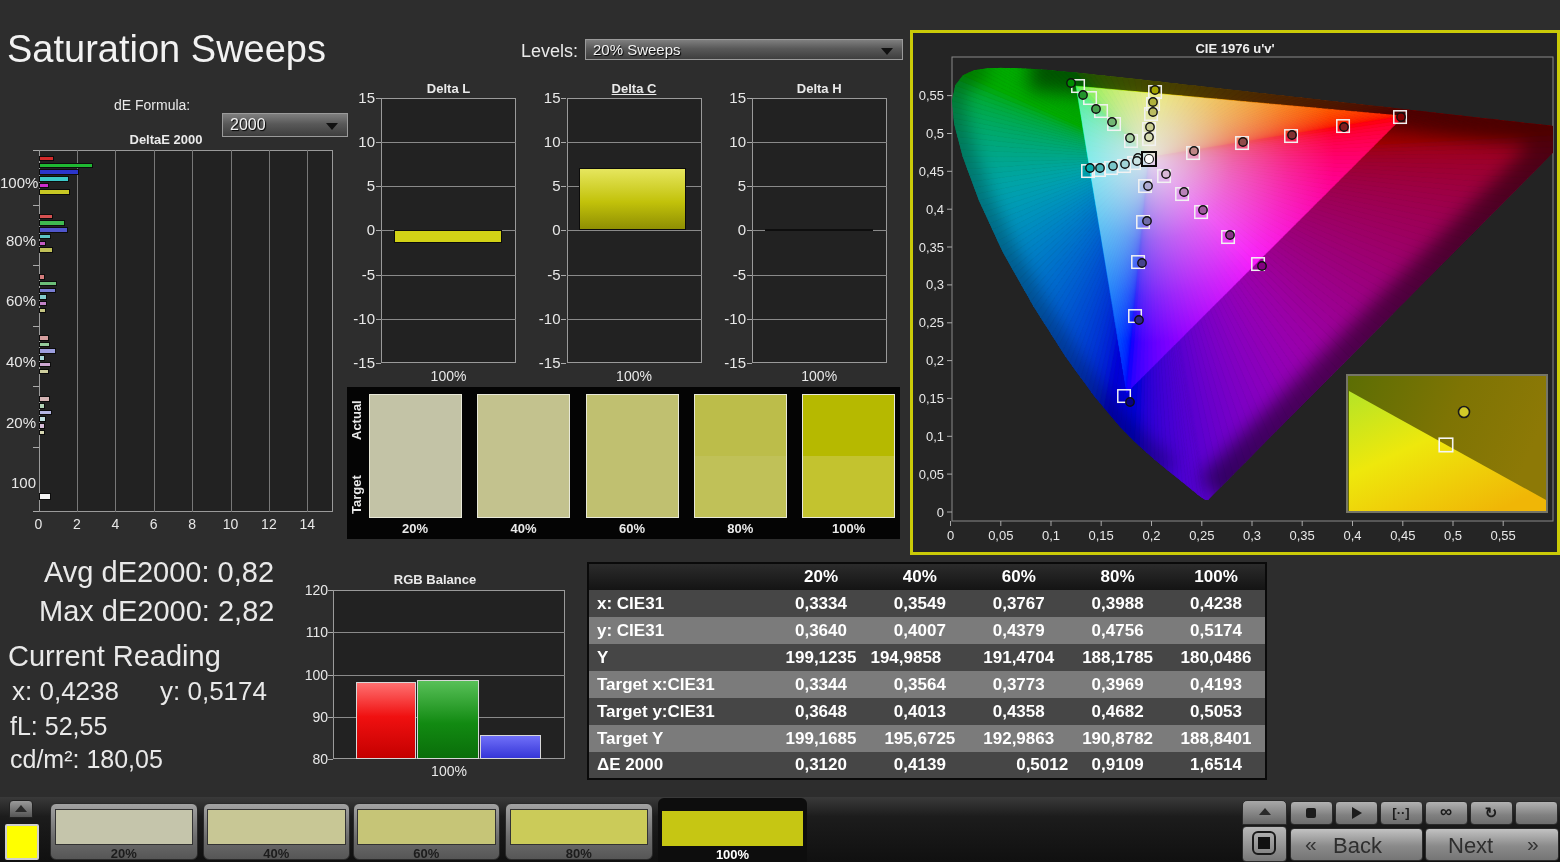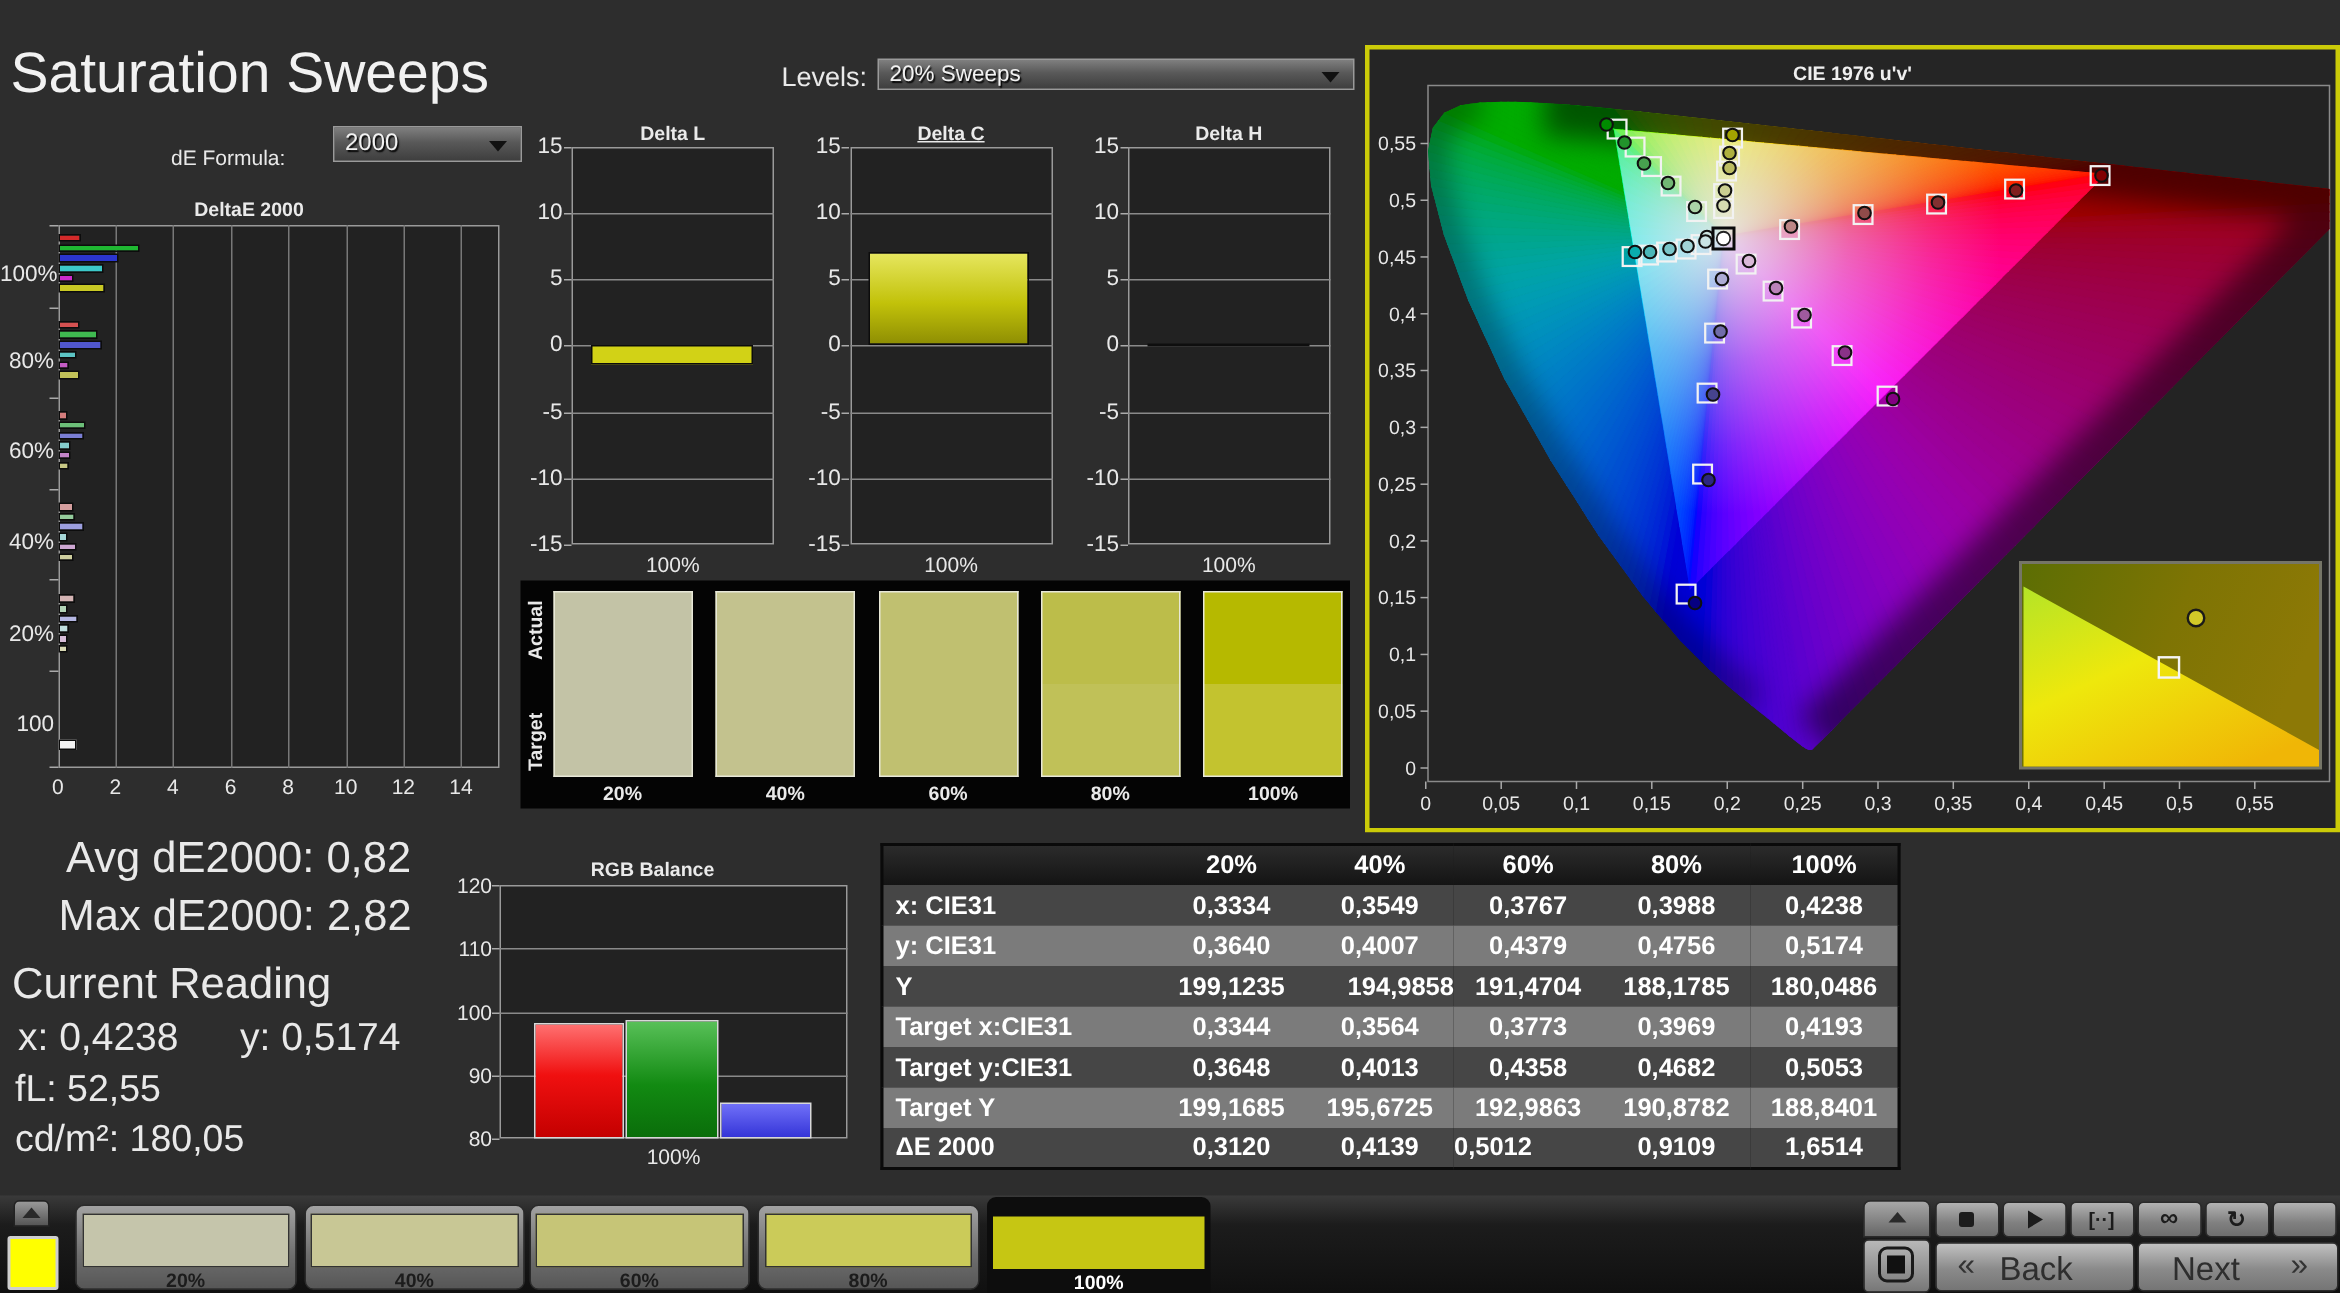--- a/index.html
+++ b/index.html
@@ -13,21 +13,21 @@
 .plot{position:absolute;background:#222222;border:1px solid #8f8f8f;}
 .gl{position:absolute;background:#787878;}
 .albl{position:absolute;color:#e8e8e8;font-size:14px;white-space:nowrap;}
 .ctitle{position:absolute;color:#eaeaea;font-size:13px;font-weight:bold;white-space:nowrap;text-align:center;}
 .bar{position:absolute;border:1px solid #0c0c0c;}
 </style></head>
 <body>
 
 <div class="t" style="left:7px;top:28px;font-size:38px;color:#f2f2f2;">Saturation Sweeps</div>
 <div class="t" style="left:114px;top:97px;font-size:14px;">dE Formula:</div>
-<div class="drop" style="left:222px;top:84px;width:126px;height:24px;font-size:16px;line-height:22px;padding-left:7px;">2000<span class="arr"></span></div>
+<div class="drop" style="left:222px;top:113px;width:126px;height:24px;font-size:16px;line-height:22px;padding-left:7px;">2000<span class="arr"></span></div>
 <div class="t" style="left:521px;top:41px;font-size:18px;">Levels:</div>
 <div class="drop" style="left:585px;top:39px;width:318px;height:21px;font-size:15px;line-height:19px;padding-left:7px;">20% Sweeps<span class="arr"></span></div>
 <div class="ctitle" style="left:66px;top:132px;width:200px;">DeltaE 2000</div>
 <div class="plot" style="left:38.5px;top:150px;width:294.5px;height:361.5px;border-color:#9a9a9a;"></div>
 <div class="gl" style="left:76.9px;top:150px;width:1px;height:361.5px;"></div>
 <div class="gl" style="left:115.3px;top:150px;width:1px;height:361.5px;"></div>
 <div class="gl" style="left:153.7px;top:150px;width:1px;height:361.5px;"></div>
 <div class="gl" style="left:192.1px;top:150px;width:1px;height:361.5px;"></div>
 <div class="gl" style="left:230.5px;top:150px;width:1px;height:361.5px;"></div>
 <div class="gl" style="left:268.9px;top:150px;width:1px;height:361.5px;"></div>
@@ -811,21 +811,21 @@
         <td style="padding-left:8px;">y: CIE31</td>
         <td style="text-align:center;">0,3640</td>
         <td style="text-align:center;">0,4007</td>
         <td style="text-align:center;">0,4379</td>
         <td style="text-align:center;">0,4756</td>
         <td style="text-align:center;">0,5174</td>
       </tr>
       <tr style="height:24px;background:#464646;">
         <td style="padding-left:8px;">Y</td>
         <td style="text-align:center;">199,1235</td>
-        <td style="text-align:right;">194,9858</td>
+        <td style="text-align:left;">194,9858</td>
         <td style="text-align:center;">191,4704</td>
         <td style="text-align:center;">188,1785</td>
         <td style="text-align:center;">180,0486</td>
       </tr>
       <tr style="height:24px;background:#7b7b7b;">
         <td style="padding-left:8px;">Target x:CIE31</td>
         <td style="text-align:center;">0,3344</td>
         <td style="text-align:center;">0,3564</td>
         <td style="text-align:center;">0,3773</td>
         <td style="text-align:center;">0,3969</td>
@@ -844,21 +844,21 @@
         <td style="text-align:center;">199,1685</td>
         <td style="text-align:center;">195,6725</td>
         <td style="text-align:center;">192,9863</td>
         <td style="text-align:center;">190,8782</td>
         <td style="text-align:center;">188,8401</td>
       </tr>
       <tr style="height:24px;background:#464646;">
         <td style="padding-left:8px;">ΔE 2000</td>
         <td style="text-align:center;">0,3120</td>
         <td style="text-align:center;">0,4139</td>
-        <td style="text-align:left;">0,5012</td>
+        <td style="text-align:right;">0,5012</td>
         <td style="text-align:center;">0,9109</td>
         <td style="text-align:center;">1,6514</td>
       </tr>
     </tbody>
   </table>
 <div class="abs" style="left:0;top:797px;width:1560px;height:65px;background:linear-gradient(#3a3a3a,#1c1c1c 30%,#101010);"></div>
 <div class="abs" style="left:9px;top:800px;width:24px;height:18px;background:linear-gradient(#9a9a9a,#555);border-radius:4px 4px 0 0;border:1px solid #222;"></div>
 <div class="abs" style="left:15px;top:805px;width:0;height:0;border-left:6px solid transparent;border-right:6px solid transparent;border-bottom:7px solid #2a2a2a;"></div>
 <div class="abs" style="left:5px;top:824px;width:34px;height:36px;background:#ffff00;border:2px solid #cfcfcf;border-radius:2px;"></div>
 <div class="abs" style="left:50.0px;top:802.5px;width:147.5px;height:57.5px;background:linear-gradient(#a2a2a2,#6e6e6e 60%,#565656);border:1px solid #2a2a2a;border-radius:6px;"></div>

